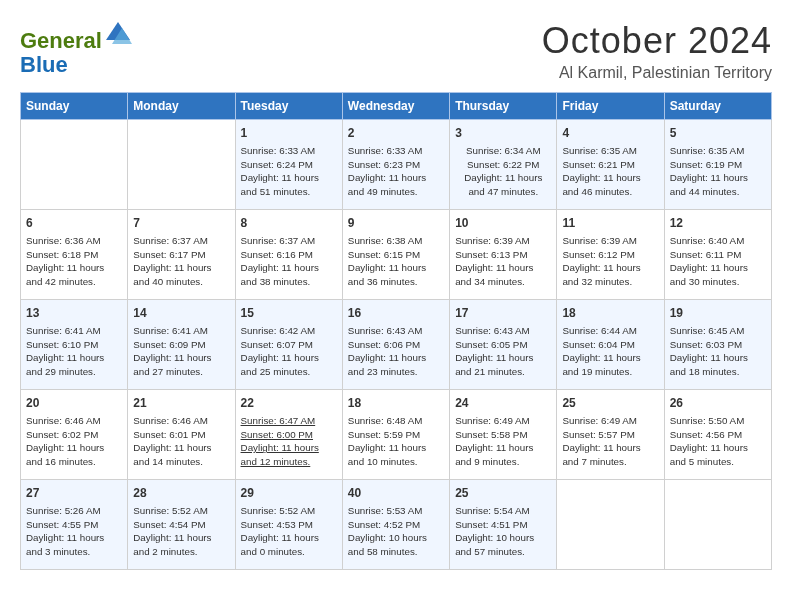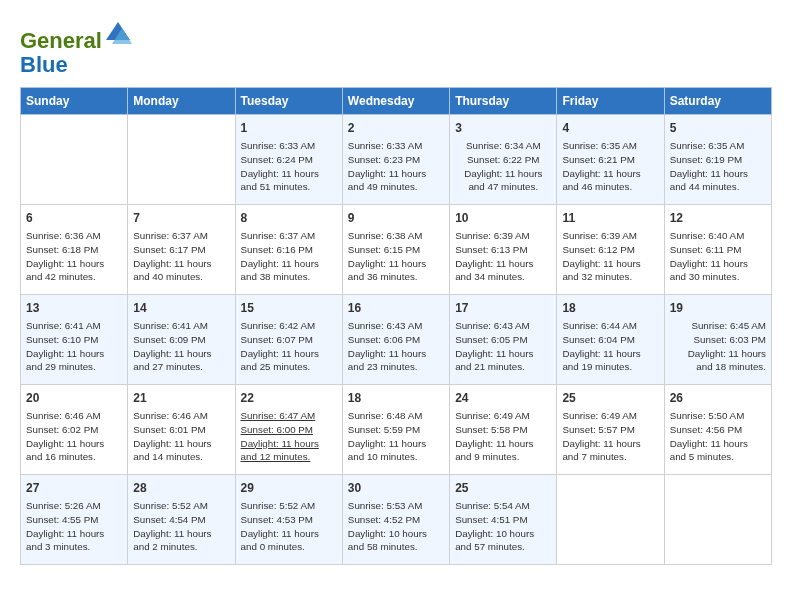--- a/index.html
+++ b/index.html
@@ -105,20 +105,24 @@
         <span class="logo-general">General</span><svg class="logo-icon" viewBox="0 0 28 28" xmlns="http://www.w3.org/2000/svg">
             <polygon points="14,2 26,20 2,20" fill="#2f74c0"></polygon>
             <polygon points="18,8 28,24 8,24" fill="#5aabdb" opacity="0.7"></polygon>
           </svg>
       </div>
       <div class="logo-text">
         <span class="logo-blue">Blue</span>
       </div>
     </div>
   </div>
+  <div class="title-block">
+    <div class="month-title">October 2024</div>
+    <div class="location">Al Karmil, Palestinian Territory</div>
+  </div>
 </div>
 
 <table>
   <thead>
     <tr>
     <th>Sunday</th>
         <th>Monday</th>
         <th>Tuesday</th>
         <th>Wednesday</th>
         <th>Thursday</th>
@@ -237,21 +241,21 @@
 Daylight: 11 hours and 21 minutes.</div>
         </td>
         <td>
           <span class="day-num">18</span>
           <div class="cell-info" style="white-space: pre-line;">Sunrise: 6:44 AM
 Sunset: 6:04 PM
 Daylight: 11 hours and 19 minutes.</div>
         </td>
         <td>
           <span class="day-num">19</span>
-          <div class="cell-info" style="white-space: pre-line; text-align: right;">Sunrise: 6:45 AM
+          <div class="cell-info" style="white-space: pre-line;">Sunrise: 6:45 AM
 Sunset: 6:03 PM
 Daylight: 11 hours and 18 minutes.</div>
         </td>
       </tr>
       <tr>
         <td>
           <span class="day-num">20</span>
           <div class="cell-info" style="white-space: pre-line;">Sunrise: 6:46 AM
 Sunset: 6:02 PM
 Daylight: 11 hours and 16 minutes.</div>
@@ -306,21 +310,21 @@
 Sunset: 4:54 PM
 Daylight: 11 hours and 2 minutes.</div>
         </td>
         <td>
           <span class="day-num">29</span>
           <div class="cell-info" style="white-space: pre-line;">Sunrise: 5:52 AM
 Sunset: 4:53 PM
 Daylight: 11 hours and 0 minutes.</div>
         </td>
         <td>
-          <span class="day-num">30</span>
+          <span class="day-num">40</span>
           <div class="cell-info" style="white-space: pre-line;">Sunrise: 5:53 AM
 Sunset: 4:52 PM
 Daylight: 10 hours and 58 minutes.</div>
         </td>
         <td>
           <span class="day-num">25</span>
           <div class="cell-info" style="white-space: pre-line;">Sunrise: 5:54 AM
 Sunset: 4:51 PM
 Daylight: 10 hours and 57 minutes.</div>
         </td>

